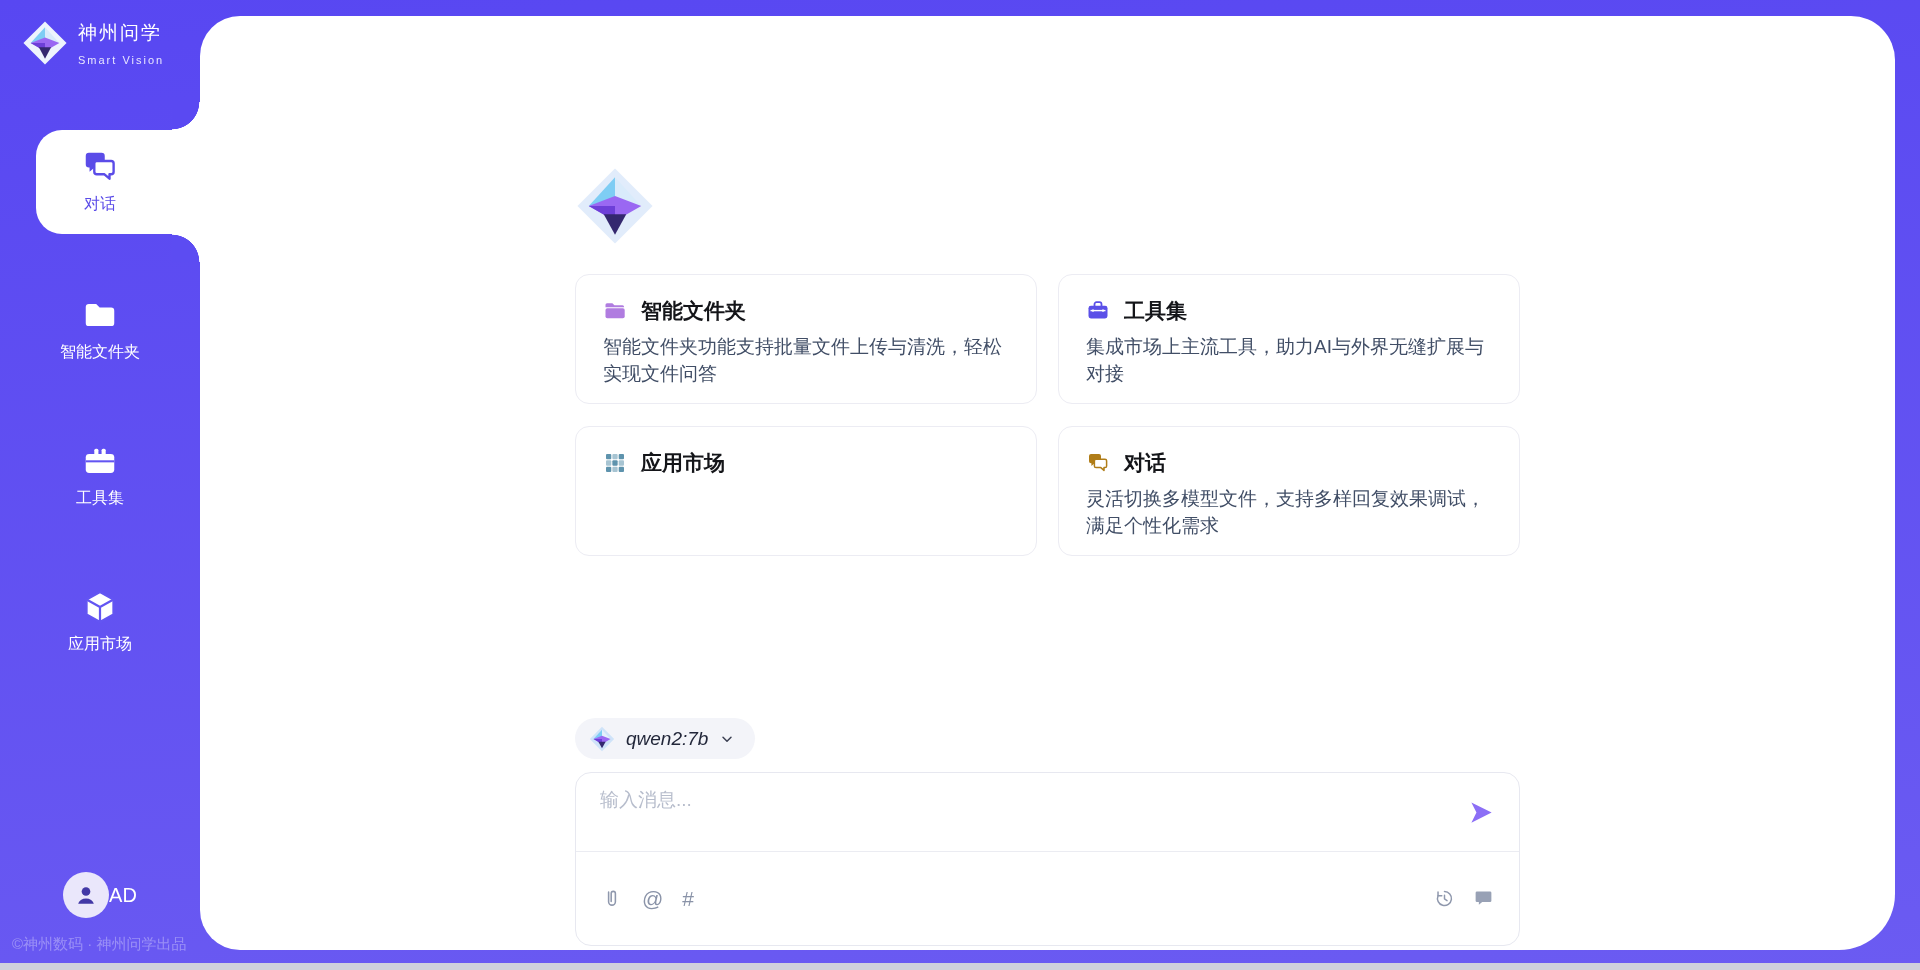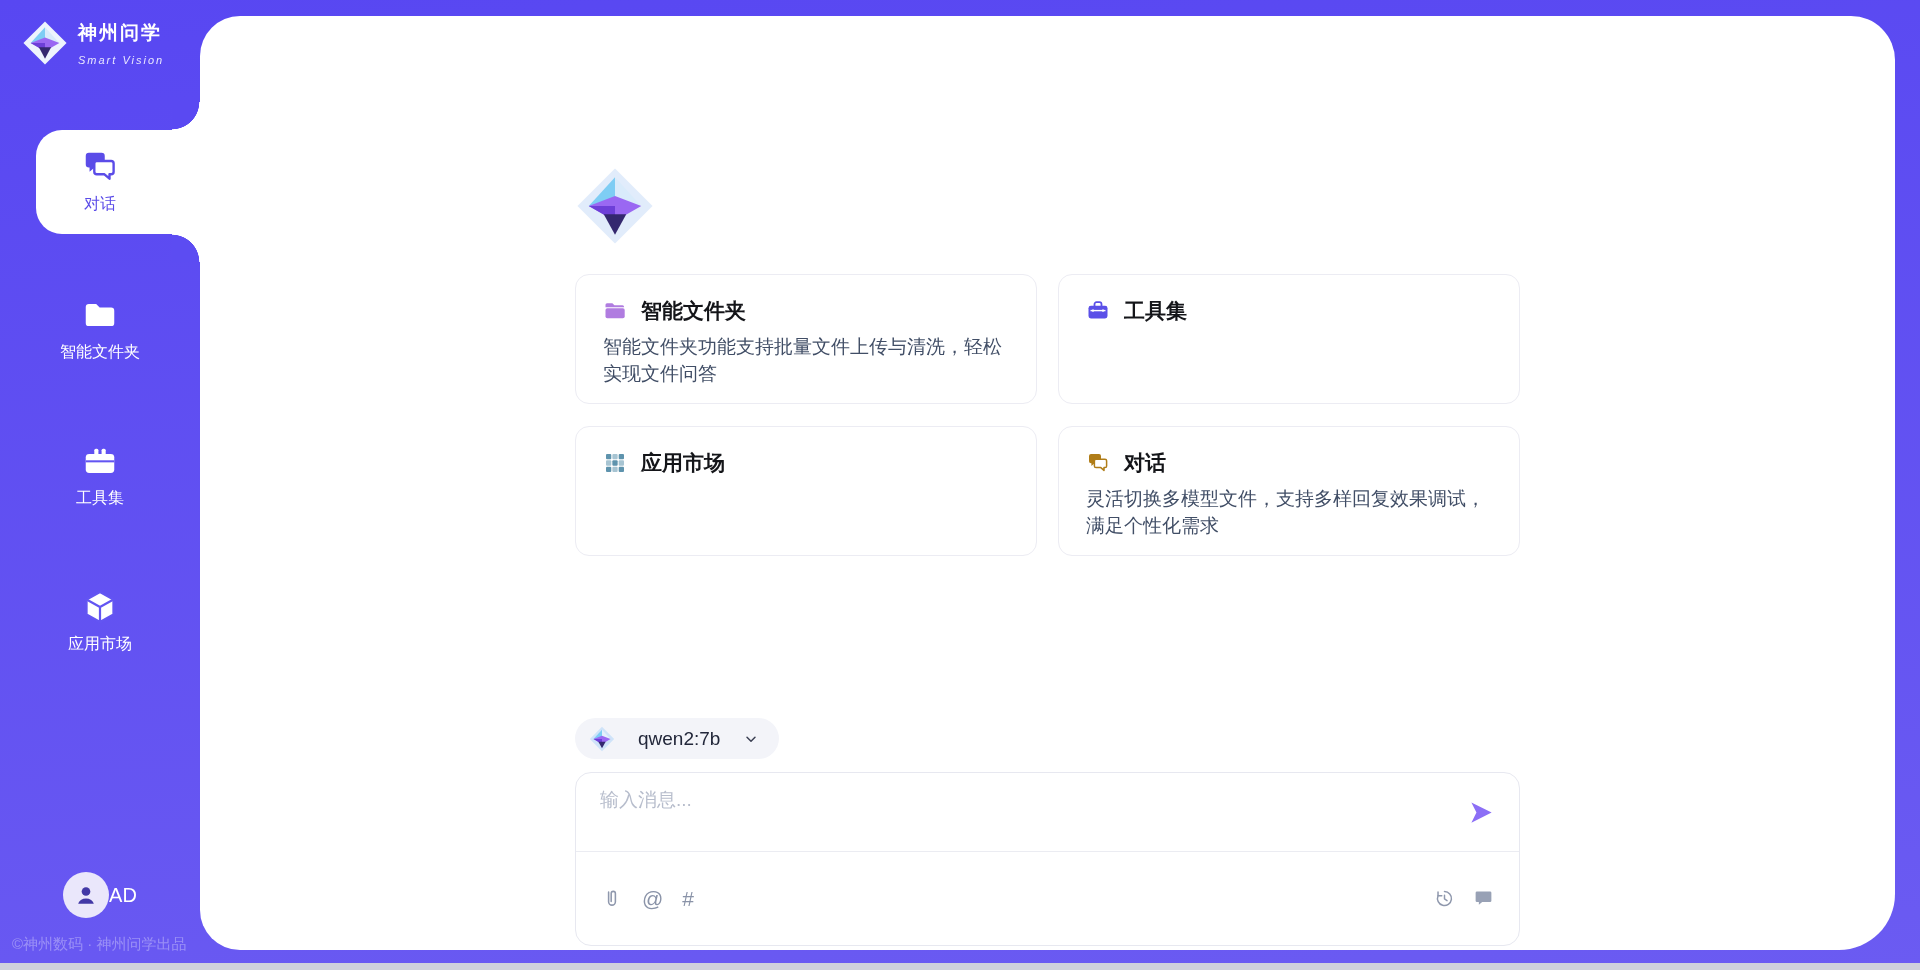--- a/index.html
+++ b/index.html
@@ -7,22 +7,22 @@
   body {
     font-family:"Liberation Sans","DejaVu Sans",sans-serif;
     background:linear-gradient(175deg,#5847f2 0%,#6b5bf2 100%);
     position:relative;
   }
   .stage { position:absolute; inset:0; }
 
   
   .sidebar { position:absolute; left:0; top:0; width:200px; height:100%; }
   .brand { position:absolute; left:22px; top:20px; display:flex; align-items:center; gap:10px; }
-  .brand-text .brand-name { color:#fff; font-size:19px; font-weight:bold; letter-spacing:2px; }
-  .brand-text .brand-sub { color:#e8e6ff; font-size:11px; letter-spacing:2px; margin-top:8px;font-style:italic; }
+  .brand-text .brand-name { color:#fff; font-size:19px; font-weight:normal; letter-spacing:2px; }
+  .brand-text .brand-sub { color:#e8e6ff; font-size:11px; letter-spacing:2px; margin-top:8px; }
 
   .nav-item { position:absolute; left:0; width:200px; text-align:center; cursor:pointer; }
   .nav-item .nicon { display:block; margin:0 auto 8px auto; width:38px; height:38px; }
   .nav-item .nlabel { display:block; font-size:16px; color:#ffffff; }
 
   .nav-item.active {
     left:36px; width:164px; height:104px; top:130px;
     background:#fff; border-radius:26px 0 0 26px;
     text-align:center;
   }
@@ -53,22 +53,22 @@
   .welcome { display:flex; align-items:center; gap:18px; height:80px; }
   .welcome h1 { font-size:31px; font-weight:bold; color:#17181c; letter-spacing:0.5px; }
 
   .cards { display:grid; grid-template-columns:462px 462px; gap:22px 21px; margin-top:28px; }
   .card { border:1px solid #ececf3; border-radius:14px; background:#fff; padding:22px 27px 20px 27px; height:130px; cursor:pointer; }
   .card-head { display:flex; align-items:center; gap:14px; }
   .card-head .cicon { width:24px; height:24px; flex:0 0 auto; }
   .card-title { font-size:21px; font-weight:bold; color:#141519; }
   .card-desc { margin-top:9px; font-size:19px; line-height:1.4; color:#414e66; }
 
-  .model-select { margin-top:162px; display:inline-flex; align-items:center; gap:23px;
-    background:#f3f4f9; border-radius:22px; padding:8px 20px 8px 14px; height:41px; cursor:pointer; }
+  .model-select { margin-top:162px; display:inline-flex; align-items:center; gap:11px;
+    background:#f3f4f9; border-radius:22px; padding:8px 20px 8px 14px; height:41px; cursor:pointer;font-style:italic; }
   .model-label { font-size:19px; color:#22273a; }
 
   .composer { position:relative; margin-top:13px; width:945px; height:174px;
     border:1.5px solid #e7e8f0; border-radius:16px; background:#fff; }
   .composer textarea {
     display:block; width:860px; height:58px; margin:14px 0 0 24px;
     border:none; outline:none; resize:none; background:transparent;
     font-family:inherit; font-size:19px; color:#30394e;
   }
   .composer textarea::placeholder { color:#b7bdcc; }
@@ -199,20 +199,21 @@
               <svg width="24" height="24" viewBox="0 0 24 24">
                 <path d="M8.5 7V5.2a2 2 0 0 1 2-2h3a2 2 0 0 1 2 2V7" fill="none" stroke="currentColor" stroke-width="1.8"></path>
                 <rect x="2.5" y="6.8" width="19" height="12.6" rx="2.4" fill="currentColor"></rect>
                 <line x1="4.5" y1="11.6" x2="19.5" y2="11.6" stroke="#ffffff" stroke-width="1.4"></line>
                 <rect x="6.2" y="10.5" width="1.6" height="2.2" fill="#ffffff"></rect>
                 <rect x="16.2" y="10.5" width="1.6" height="2.2" fill="#ffffff"></rect>
               </svg>
             </span>
             <span class="card-title">工具集</span>
           </div>
+          <p class="card-desc">集成市场上主流工具，助力AI与外界无缝扩展与对接</p>
         </div>
 
         <div class="card">
           <div class="card-head">
             <span class="cicon" style="color: rgb(94, 147, 173);">
               <svg width="24" height="24" viewBox="0 0 24 24">
                 <g fill="currentColor">
                   <rect x="3" y="3" width="5.3" height="5.3" rx="1"></rect>
                   <rect x="9.35" y="3" width="5.3" height="5.3" rx="1" opacity="0.55"></rect>
                   <rect x="15.7" y="3" width="5.3" height="5.3" rx="1"></rect>

